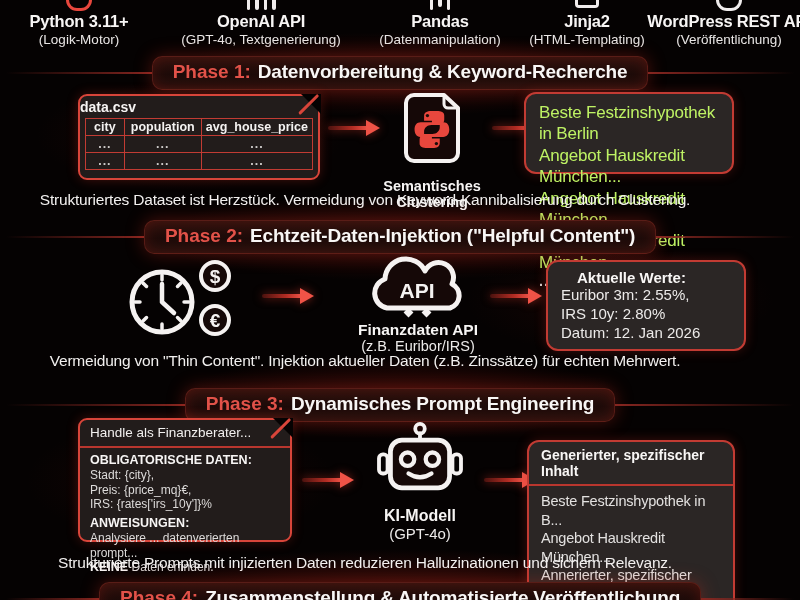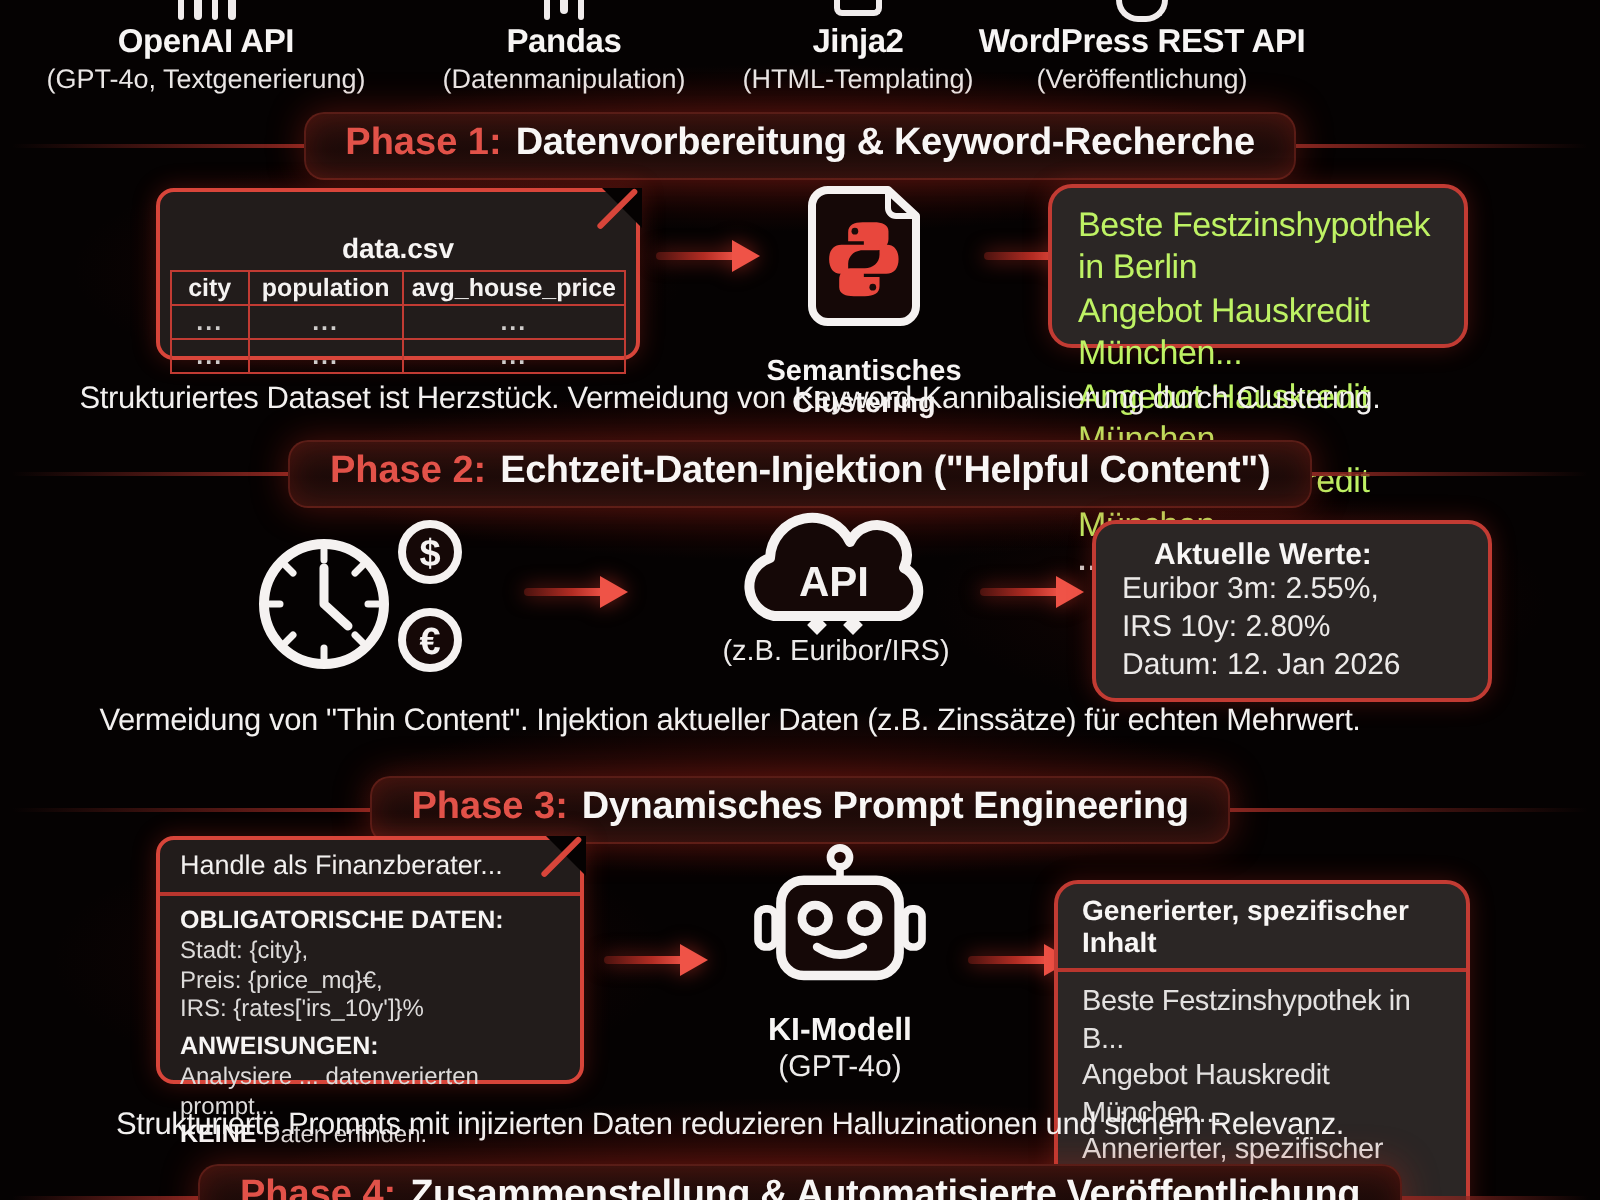--- a/index.html
+++ b/index.html
@@ -51,21 +51,21 @@
   .arrow .head{position:absolute;left:38px;top:0;width:0;height:0;
     border-top:8px solid transparent;border-bottom:8px solid transparent;border-left:14px solid #ef5347;}
   
   .doc{background:#221c1b;border:2.5px solid #d8453a;border-radius:9px;border-top-right-radius:0;
     box-shadow:0 0 12px rgba(205,50,38,.30);box-sizing:border-box;}
   .doc .fold-cover{position:absolute;top:-2.5px;right:-2.5px;width:0;height:0;
     border-top:20px solid #050202;border-left:20px solid transparent;}
   .doc .fold-line{position:absolute;top:6.5px;right:-4px;width:27px;height:2.5px;background:#d8453a;
     transform:rotate(-45deg);border-radius:2px;}
   
-  .csv-title{text-align:center;font-weight:bold;font-size:14px;color:#f7f5f4;padding:20px 0 3px;}
+  .csv-title{text-align:left;font-weight:bold;font-size:14px;color:#f7f5f4;padding:3px 0 3px;}
   table.csv{border-collapse:collapse;margin:0 auto;width:calc(100% - 10px);}
   table.csv th,table.csv td{border:1.5px solid #c23b33;font-size:12.5px;padding:1px 4px;text-align:center;}
   table.csv th{color:#f4f2f1;font-weight:bold;}
   table.csv td{color:#cfcccb;font-weight:bold;letter-spacing:1px;}
   
   .icon-block{display:flex;flex-direction:column;align-items:center;}
   .icon-label1{font-weight:bold;font-size:14.5px;color:#f7f5f4;line-height:1.12;text-align:center;}
   .icon-label2{font-size:13.5px;color:#eceae9;line-height:1.2;text-align:center;}
   
   .list-box{background:#2b2625;border:2.5px solid #c23b33;border-radius:12px;
@@ -86,20 +86,27 @@
   .note{position:absolute;left:0;width:730px;text-align:center;font-size:15.5px;color:#f2f0ef;letter-spacing:-.2px;}
   svg .stroke{stroke:#f5f2f1;fill:none;stroke-linecap:round;stroke-linejoin:round;}
   svg .darkfill{fill:#150807;}
 </style>
 </head>
 <body>
 
 <div class="canvas">
 
   <div class="tech-row">
+    <div class="tech-item" style="width:158px">
+      <div class="frag">
+          <div class="frag-arc red"></div>
+        </div>
+      <div class="tech-name">Python 3.11+</div>
+      <div class="tech-sub">(Logik-Motor)</div>
+    </div>
     <div class="tech-item" style="width:206px">
       <div class="frag">
           <div class="frag-bar"></div>
           <div class="frag-bar"></div>
           <div class="frag-bar"></div>
           <div class="frag-bar"></div>
         </div>
       <div class="tech-name">OpenAI API</div>
       <div class="tech-sub">(GPT-4o, Textgenerierung)</div>
     </div>
@@ -227,20 +234,21 @@
         <div class="shaft"></div>
         <div class="head"></div>
       </div>
     <div class="icon-block" style="left:350px;top:0;width:136px">
       <svg width="122" height="62" viewBox="0 0 122 62">
         <path class="stroke darkfill" stroke-width="5" d="M30 52 A 15 15 0 0 1 28 23 A 21 21 0 0 1 68 15 A 14 14 0 0 1 95 28 A 13 13 0 0 1 93 52 Z"></path>
         <text x="60" y="42" text-anchor="middle" font-size="21" font-weight="bold" fill="#f5f2f1" font-family="Liberation Sans, sans-serif">API</text>
         <rect x="48" y="53" width="7" height="7" transform="rotate(45 51.5 56.5)" fill="#f5f2f1"></rect>
         <rect x="66" y="53" width="7" height="7" transform="rotate(45 69.5 56.5)" fill="#f5f2f1"></rect>
       </svg>
+      <div class="icon-label1" style="font-size:15.5px;margin-top:3px">Finanzdaten API</div>
       <div class="icon-label2" style="font-size:14.5px">(z.B. Euribor/IRS)</div>
     </div>
     <div class="arrow" style="left:490px;top:32px">
         <div class="shaft"></div>
         <div class="head"></div>
       </div>
     <div class="list-box values-box" style="left:546px;top:4px;width:200px">
       <div class="values-title">Aktuelle Werte:</div>
       <div class="values-line">Euribor 3m: 2.55%,</div>
       <div class="values-line">IRS 10y: 2.80%</div>

